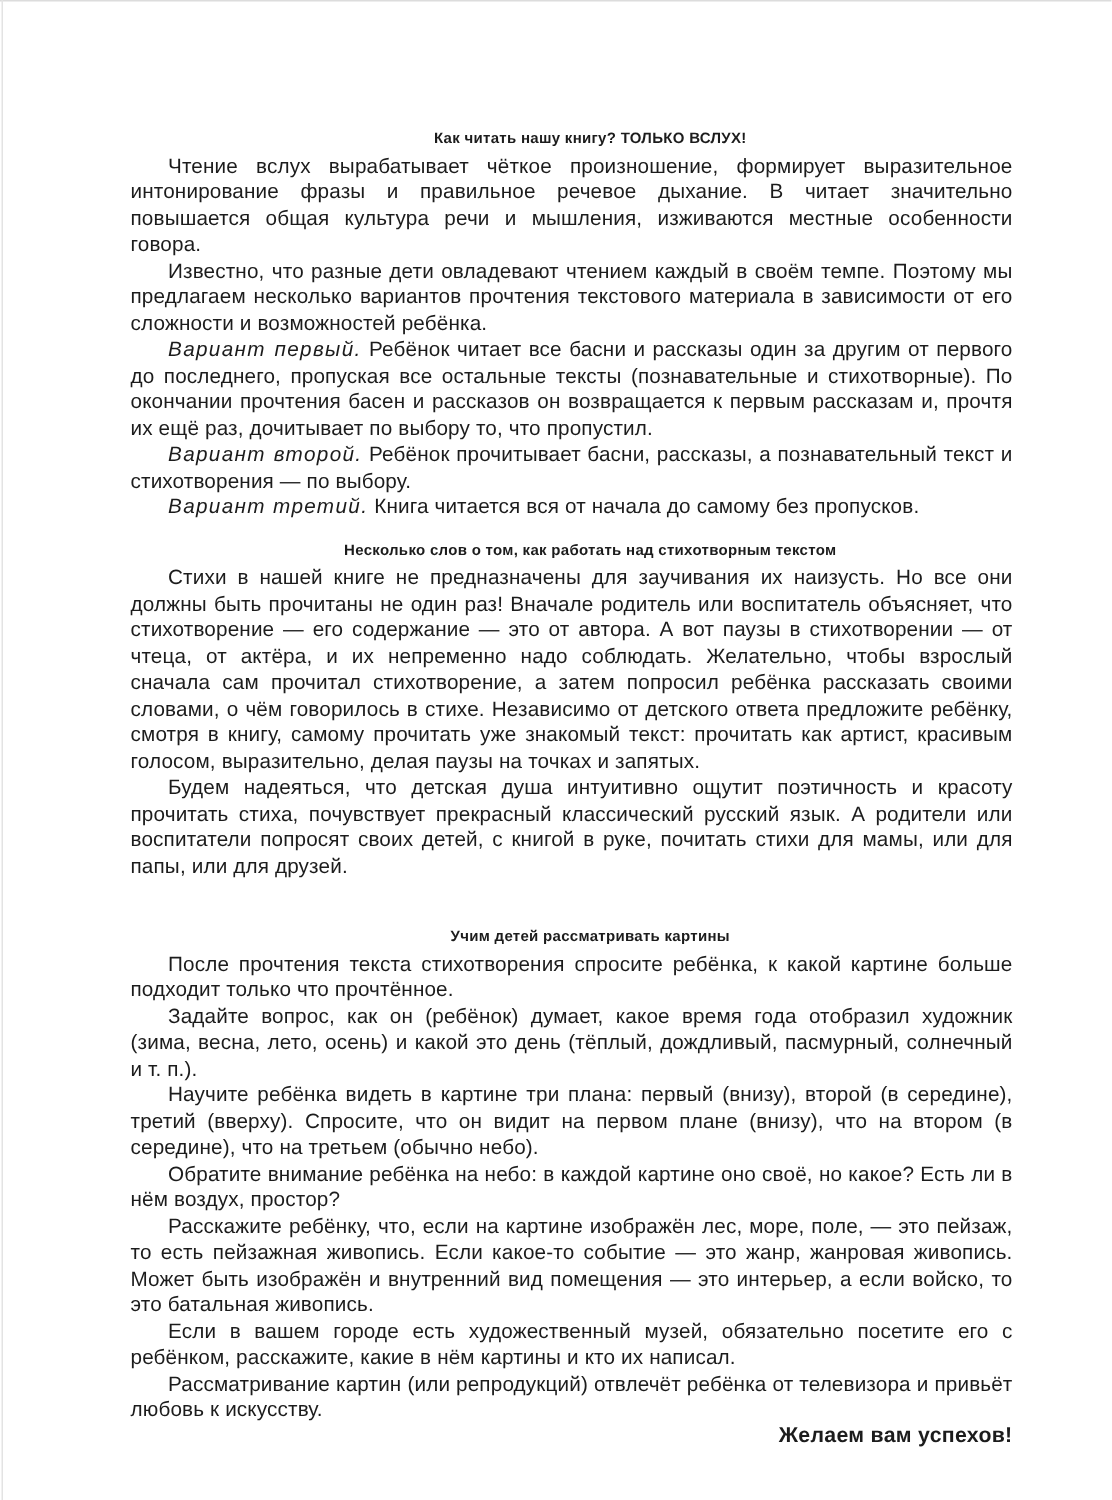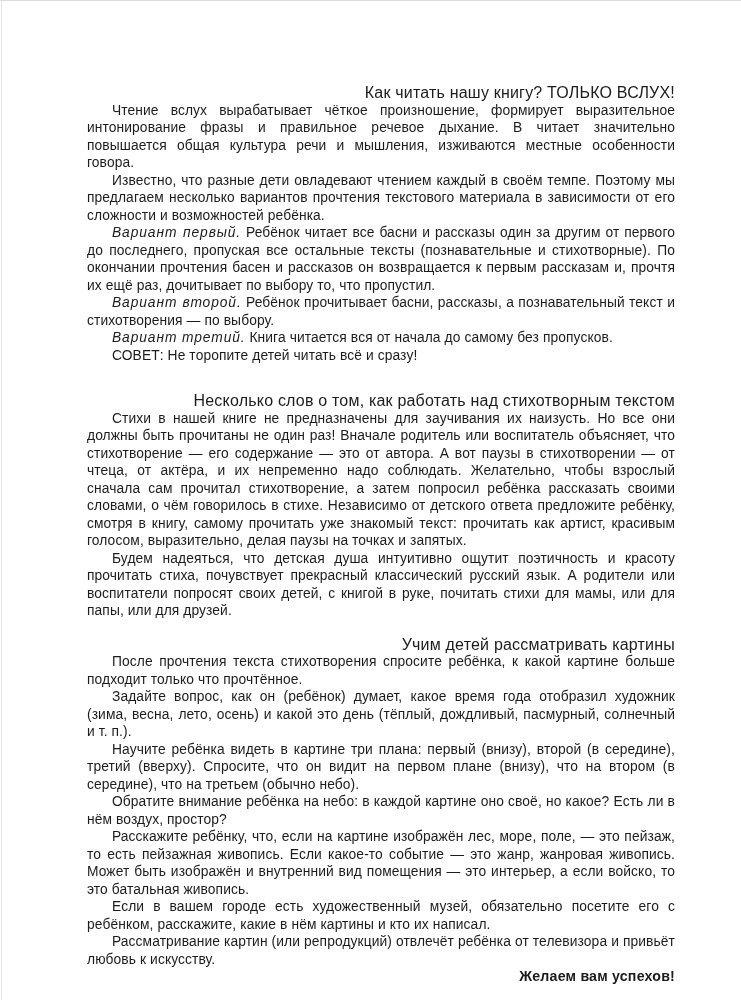--- a/index.html
+++ b/index.html
@@ -35,30 +35,30 @@
     left: 87px;
     width: 588px;
     padding-top: 84px;
     font-size: 13.8px;
     line-height: 17.5px;
     text-align: justify;
     letter-spacing: 0.1px;
   }
   .section { margin: 0; }
   .section h2 {
-    font-size: 16px;
+    font-size: 10px;
     line-height: 17.5px;
-    font-weight: normal;
+    font-weight: bold;
     margin: 0;
     padding-left: 25px;
-    text-align: right;
+    text-align: center;
     letter-spacing: 0.2px;
   }
-  .section-2 { margin-top: 28px; }
-  .section-3 { margin-top: 16px; }
+  .section-2 { margin-top: 12px; }
+  .section-3 { margin-top: 30px; }
   .page p {
     margin: 0;
     text-indent: 25px;
   }
   .variant-lead {
     font-style: italic;
     letter-spacing: 0.9px;
   }
   .advice { }
   .closing {
@@ -79,21 +79,20 @@
 
 <div class="page">
 
   <section class="section section-1">
     <h2>Как читать нашу книгу? ТОЛЬКО ВСЛУХ!</h2>
     <p>Чтение вслух вырабатывает чёткое произношение, формирует выразительное интонирование фразы и правильное речевое дыхание. В читает значительно повышается общая культура речи и мышления, изживаются местные особенности говора.</p>
     <p>Известно, что разные дети овладевают чтением каждый в своём темпе. Поэтому мы предлагаем несколько вариантов прочтения текстового материала в зависимости от его сложности и возможностей ребёнка.</p>
     <p><em class="variant-lead">Вариант первый.</em> <span>Ребёнок читает все басни и рассказы один за другим от первого до последнего, пропуская все остальные тексты (познавательные и стихотворные). По окончании прочтения басен и рассказов он возвращается к первым рассказам и, прочтя их ещё раз, дочитывает по выбору то, что пропустил.</span></p>
     <p><em class="variant-lead">Вариант второй.</em> <span>Ребёнок прочитывает басни, рассказы, а познавательный текст и стихотворения — по выбору.</span></p>
     <p><em class="variant-lead">Вариант третий.</em> <span>Книга читается вся от начала до самому без пропусков.</span></p>
-    <p class="advice">СОВЕТ: Не торопите детей читать всё и сразу!</p>
   </section>
 
   <section class="section section-2">
     <h2>Несколько слов о том, как работать над стихотворным текстом</h2>
     <p>Стихи в нашей книге не предназначены для заучивания их наизусть. Но все они должны быть прочитаны не один раз! Вначале родитель или воспитатель объясняет, что стихотворение — его содержание — это от автора. А вот паузы в стихотворении — от чтеца, от актёра, и их непременно надо соблюдать. Желательно, чтобы взрослый сначала сам прочитал стихотворение, а затем попросил ребёнка рассказать своими словами, о чём говорилось в стихе. Независимо от детского ответа предложите ребёнку, смотря в книгу, самому прочитать уже знакомый текст: прочитать как артист, красивым голосом, выразительно, делая паузы на точках и запятых.</p>
     <p>Будем надеяться, что детская душа интуитивно ощутит поэтичность и красоту прочитать стиха, почувствует прекрасный классический русский язык. А родители или воспитатели попросят своих детей, с книгой в руке, почитать стихи для мамы, или для папы, или для друзей.</p>
   </section>
 
   <section class="section section-3">
     <h2>Учим детей рассматривать картины</h2>

